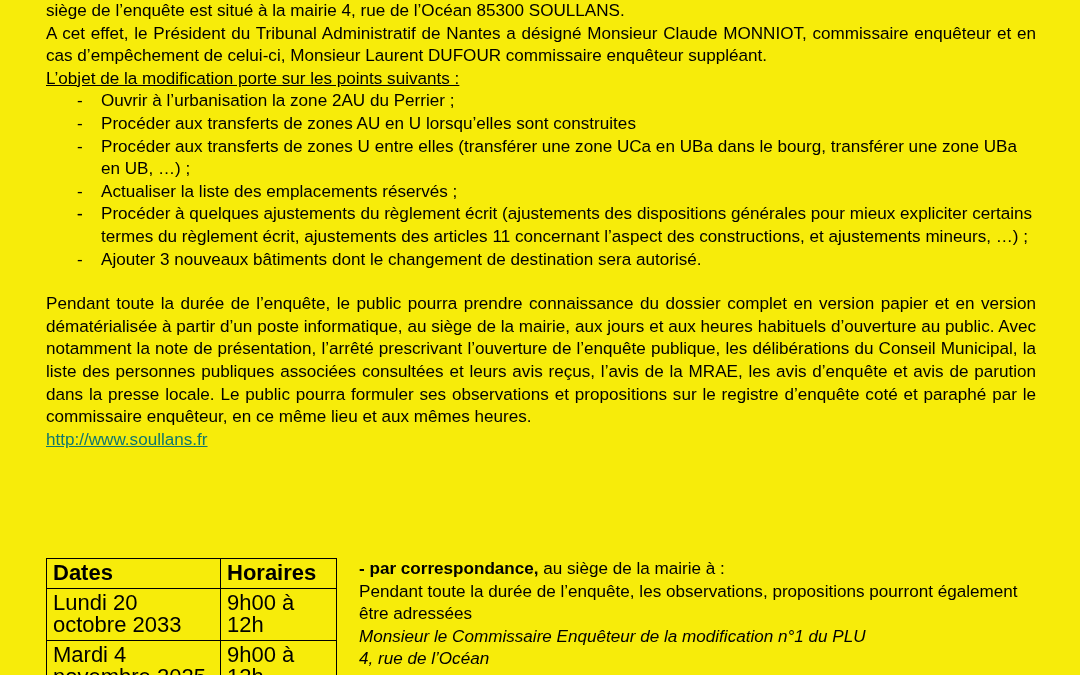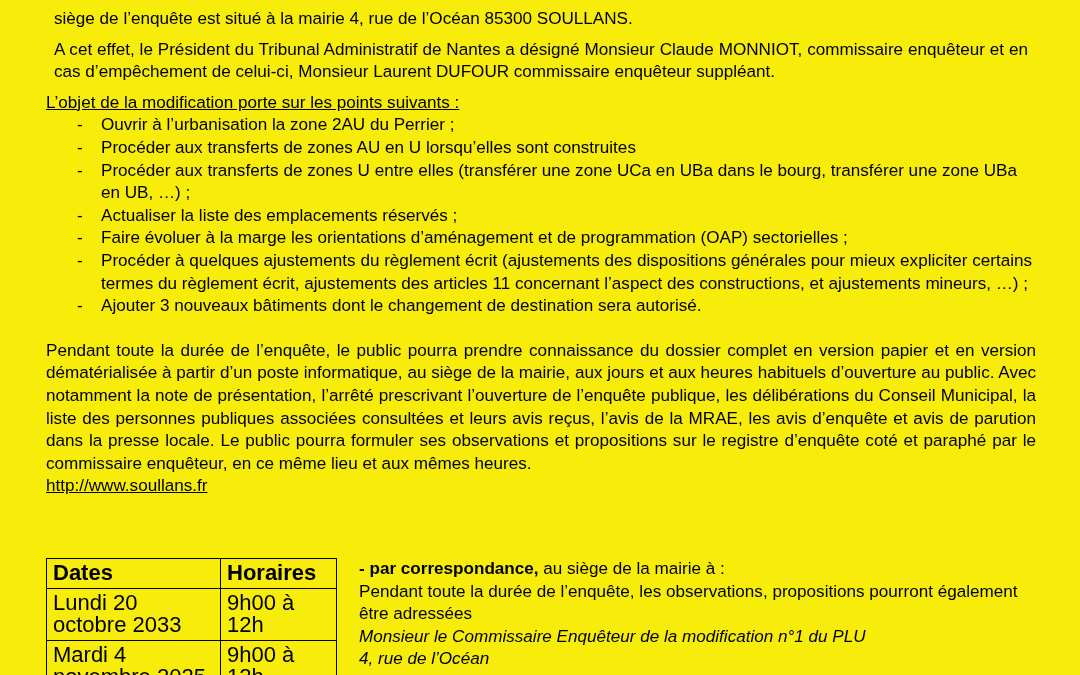--- a/index.html
+++ b/index.html
@@ -28,21 +28,21 @@
     width: 990px;
   }
   p {
     margin: 0;
     font-size: 17.1px;
     line-height: 22.6px;
     text-align: justify;
     text-justify: inter-word;
   }
   .para-block p {
-    margin: 8px;
+    margin: 0;
   }
   .underline {
     text-decoration: underline;
   }
   ul.bullets {
     list-style: none;
     margin: 0;
     padding: 0;
   }
   ul.bullets li {
@@ -53,21 +53,21 @@
     text-align: left;
   }
   ul.bullets li .dash {
     position: absolute;
     left: 31px;
     top: 0;
   }
   .spacer-md { height: 19px; }
   .spacer-lg { height: 22px; }
   a.link {
-    color: #000000;
+    color: #0f766e;
     text-decoration: underline;
   }
   .bottom-area {
     position: absolute;
     left: 46px;
     top: 558px;
     width: 990px;
     display: flex;
     flex-direction: row;
     align-items: flex-start;
@@ -116,21 +116,21 @@
       <p>A cet effet, le Président du Tribunal Administratif de Nantes a désigné Monsieur Claude MONNIOT, commissaire enquêteur et en cas d’empêchement de celui-ci, Monsieur Laurent DUFOUR commissaire enquêteur suppléant.</p>
     </div>
 
     <p class="underline">L’objet de la modification porte sur les points suivants :</p>
 
     <ul class="bullets">
       <li><span class="dash">-</span><span>Ouvrir à l’urbanisation la zone 2AU du Perrier ;</span></li>
       <li><span class="dash">-</span><span>Procéder aux transferts de zones AU en U lorsqu’elles sont construites</span></li>
       <li><span class="dash">-</span><span>Procéder aux transferts de zones U entre elles (transférer une zone UCa en UBa dans le bourg, transférer une zone UBa en UB, …) ;</span></li>
       <li><span class="dash">-</span><span>Actualiser la liste des emplacements réservés ;</span></li>
-      <li><span class="dash">-</span><span>Faire évoluer à la marge les orientations d’aménagement et de programmation (OAP) sectorielles ;</span></li>
+      <li><span class="dash">-</span></li>
       <li><span class="dash">-</span><span>Procéder à quelques ajustements du règlement écrit (ajustements des dispositions générales pour mieux expliciter certains termes du règlement écrit, ajustements des articles 11 concernant l’aspect des constructions, et ajustements mineurs, …) ;</span></li>
       <li><span class="dash">-</span><span>Ajouter 3 nouveaux bâtiments dont le changement de destination sera autorisé.</span></li>
     </ul>
 
     <div class="spacer-lg"></div>
 
     <p>Pendant toute la durée de l’enquête, le public pourra prendre connaissance du dossier complet en version papier et en version dématérialisée à partir d’un poste informatique, au siège de la mairie, aux jours et aux heures habituels d’ouverture au public. Avec notamment la note de présentation, l’arrêté prescrivant l’ouverture de l’enquête publique, les délibérations du Conseil Municipal, la liste des personnes publiques associées consultées et leurs avis reçus, l’avis de la MRAE, les avis d’enquête et avis de parution dans la presse locale. Le public pourra formuler ses observations et propositions sur le registre d’enquête coté et paraphé par le commissaire enquêteur, en ce même lieu et aux mêmes heures.</p>
 
 
     <p><a class="link" href="#">http://www.soullans.fr</a></p>

